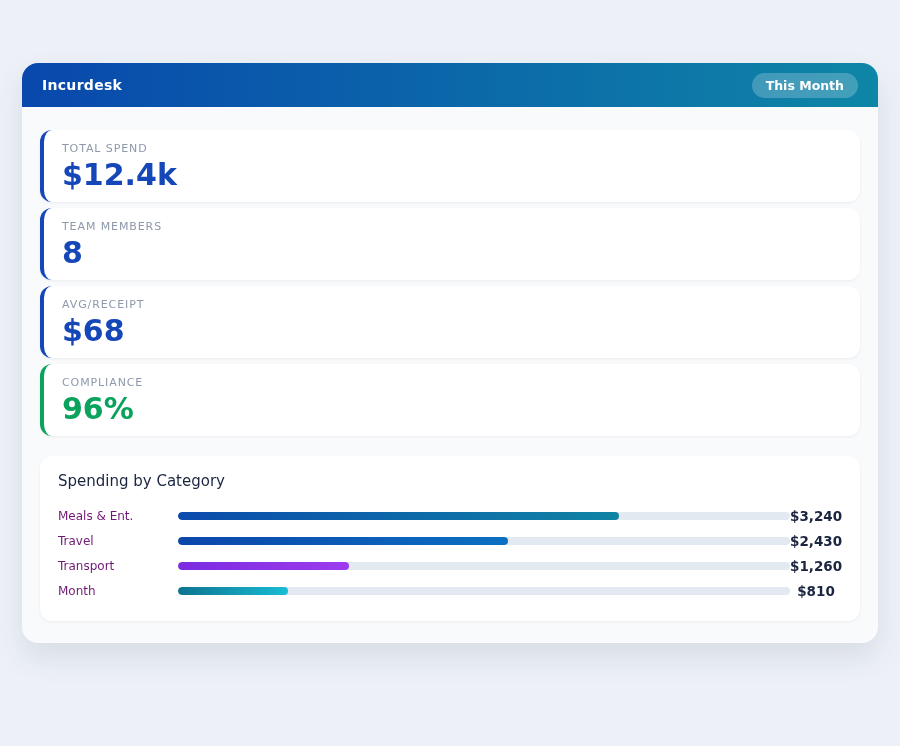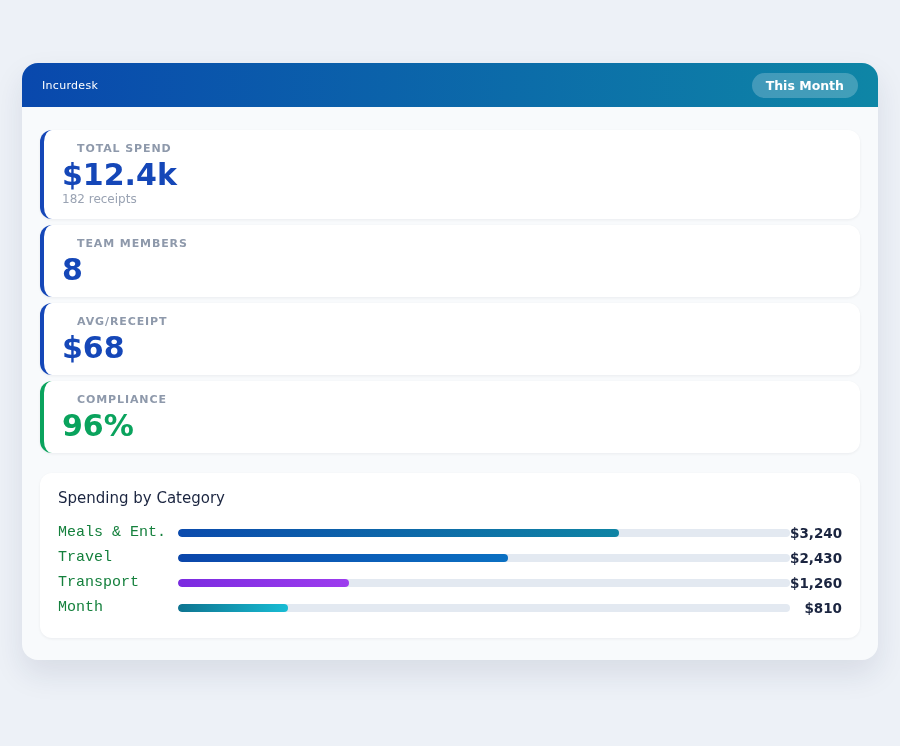--- a/index.html
+++ b/index.html
@@ -18,22 +18,22 @@
   .app-header {
     height:44px;
     border-radius:16px 16px 0 0;
     display:flex;
     align-items:center;
     justify-content:space-between;
     padding:0 20px;
   }
   .app-title {
     color:#ffffff;
-    font-size:11px;
-    font-weight:normal;
+    font-size:14px;
+    font-weight:bold;
     letter-spacing:0.3px;
     text-align:right;
   }
   .period-badge {
     background:rgba(255,255,255,0.22);
     color:#ffffff;
     font-size:12.5px;
     font-weight:bold;
     padding:5px 14px;
     border-radius:999px;
@@ -45,25 +45,24 @@
   .stat-card {
     background:#ffffff;
     border-radius:12px;
     border-left:4px solid #1547b8;
     padding:12px 18px;
     margin-bottom:6px;
     box-shadow:0 1px 3px rgba(16,24,40,0.06);
   }
   .stat-label {
     font-size:11px;
-    font-weight:bold;
+    font-weight:normal;
     letter-spacing:0.9px;
     color:#8e99ab;
     line-height:14px;
-    margin-left:15px;
   }
   .stat-value {
     font-size:30px;
     font-weight:bold;
     color:#1547b8;
     line-height:30px;
     margin-top:4px;
   }
   .stat-sub {
     font-size:12px;
@@ -85,57 +84,55 @@
     line-height:19px;
     margin-bottom:12px;
   }
   .cat-row {
     display:grid;
     grid-template-columns:120px 1fr 52px;
     align-items:center;
     height:25px;
   }
   .cat-label {
-    font-size:15px;
-    color:#15803d;
-    font-family:Liberation Mono, monospace;
+    font-size:12px;
+    color:#701a75;
   }
   .bar-track {
     height:8px;
     border-radius:4px;
     background:#e3e9f1;
     overflow:hidden;
   }
   .bar-fill {
     height:100%;
     border-radius:4px;
   }
   .cat-value {
     font-size:13.5px;
     font-weight:bold;
     color:#1b2540;
-    text-align:right;
+    text-align:center;
   }
 </style>
 </head>
 <body style="background: rgb(237, 241, 247);">
 
 <div class="panel">
 
   <div class="app-header" style="background: linear-gradient(90deg, rgb(9, 72, 173), rgb(14, 134, 166));">
     <div class="app-title">Incurdesk</div>
     <button class="period-badge">This Month</button>
   </div>
 
   <div class="panel-body">
 
     <div class="stat-card" style="border-left-color: rgb(21, 71, 184);">
       <div class="stat-label">TOTAL SPEND</div>
       <div class="stat-value" style="color: rgb(21, 71, 184);">$12.4k</div>
-      <div class="stat-sub">182 receipts</div>
     </div>
 
     <div class="stat-card" style="border-left-color: rgb(21, 71, 184);">
       <div class="stat-label">TEAM MEMBERS</div>
       <div class="stat-value" style="color: rgb(21, 71, 184);">8</div>
     </div>
 
     <div class="stat-card" style="border-left-color: rgb(21, 71, 184);">
       <div class="stat-label">AVG/RECEIPT</div>
       <div class="stat-value" style="color: rgb(21, 71, 184);">$68</div>

